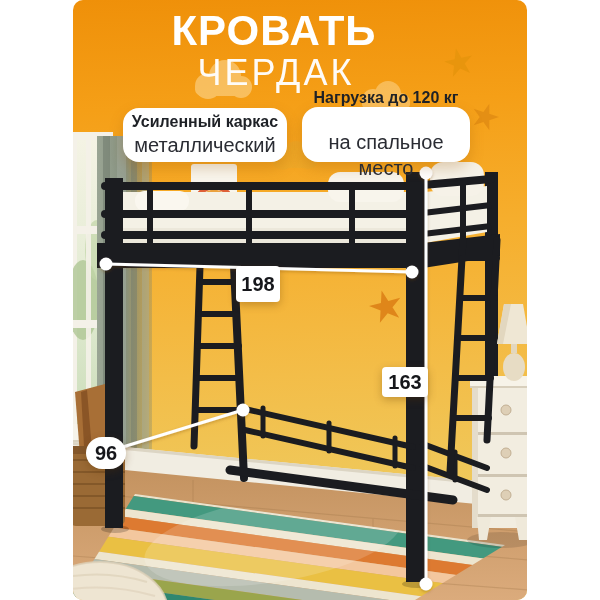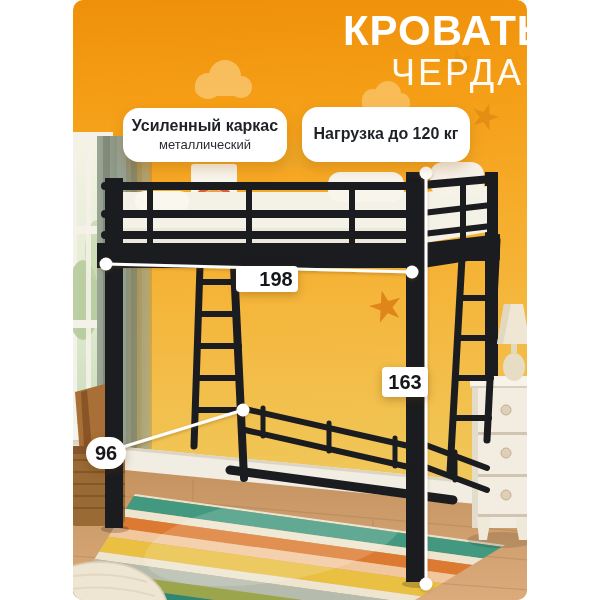--- a/index.html
+++ b/index.html
@@ -2,35 +2,35 @@
 <html><head>
 <meta charset="utf-8">
 <style>
   html,body{margin:0;padding:0;background:#ffffff;}
   .canvas{position:relative;width:600px;height:600px;background:#ffffff;overflow:hidden;
           font-family:"Liberation Sans","DejaVu Sans",sans-serif;}
   .photo{position:absolute;left:73px;top:0;width:454px;height:600px;border-radius:10px;overflow:hidden;
          background:linear-gradient(178deg,#EF9009 0%,#F59F17 18%,#F6AE2D 38%,#F3BD48 62%,#EFC95C 82%,#EDCB60 100%);}
   .photo svg{position:absolute;left:0;top:0;}
 
-  .title-wrap{position:absolute;left:0;top:10px;width:548px;text-align:right;color:#ffffff;}
+  .title-wrap{position:absolute;left:0;top:10px;width:548px;text-align:center;color:#ffffff;}
   .title-main{font-size:42px;font-weight:700;letter-spacing:1px;line-height:1.0;margin:0;}
   .title-sub{font-size:36px;font-weight:400;letter-spacing:3px;line-height:1.0;margin:3px 0 0 4px;opacity:.97;}
 
   .badge{position:absolute;background:#ffffff;border-radius:16px;display:flex;flex-direction:column;
          align-items:center;justify-content:center;box-shadow:0 6px 14px rgba(150,85,0,.25);
          color:#1E2126;text-align:center;}
   .badge .l1{font-size:16px;font-weight:700;line-height:1.3;}
-  .badge .l2{font-size:13px;font-weight:400;line-height:1.3;color:#2A2C33;}
+  .badge .l2{font-size:20px;font-weight:400;line-height:1.3;color:#2A2C33;}
   .badge1{left:123px;top:108px;width:164px;height:54px;align-items:center;}
   .badge2{left:302px;top:107px;width:168px;height:55px;gap:20px;}
 
   .dim-pill{position:absolute;background:#ffffff;display:flex;align-items:center;justify-content:center;
             font-weight:700;font-size:20px;color:#16171B;box-shadow:0 3px 8px rgba(90,50,0,.3);}
-  .pill-198{left:236px;top:266px;width:44px;height:26px;border-radius:4px;padding-left:18px;}
+  .pill-198{left:236px;top:266px;width:44px;height:36px;border-radius:4px;}
   .pill-163{left:382px;top:367px;width:46px;height:30px;border-radius:4px;}
   .pill-96{left:86px;top:437px;width:40px;height:32px;border-radius:16px;text-align:center;}
 </style>
 </head>
 <body>
 
 <div class="canvas">
 
   <div class="photo">
     <svg width="454" height="600" viewBox="0 0 454 600">
@@ -283,19 +283,20 @@
     <div class="title-main">КРОВАТЬ</div>
     <div class="title-sub">ЧЕРДАК</div>
   </div>
 
   <div class="badge badge1">
     <div class="l1">Усиленный каркас</div>
     <div class="l2">металлический</div>
   </div>
   <div class="badge badge2">
     <div class="l1">Нагрузка до 120 кг</div>
+    <div class="l2">на спальное место</div>
   </div>
 
   <div class="dim-pill pill-198">198</div>
   <div class="dim-pill pill-163">163</div>
   <div class="dim-pill pill-96">96</div>
 
 </div>
 
 </body></html>

